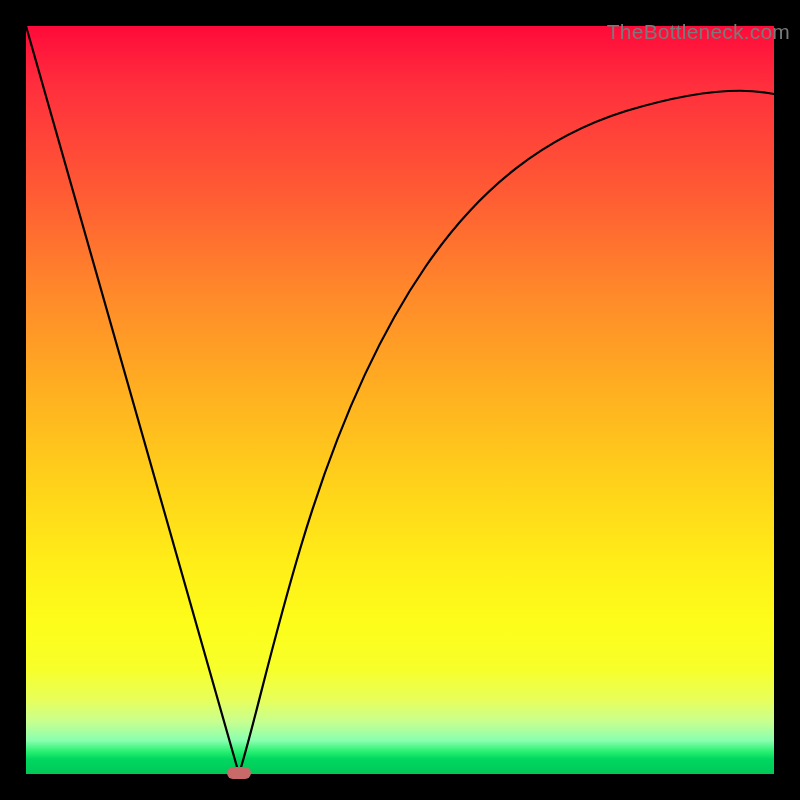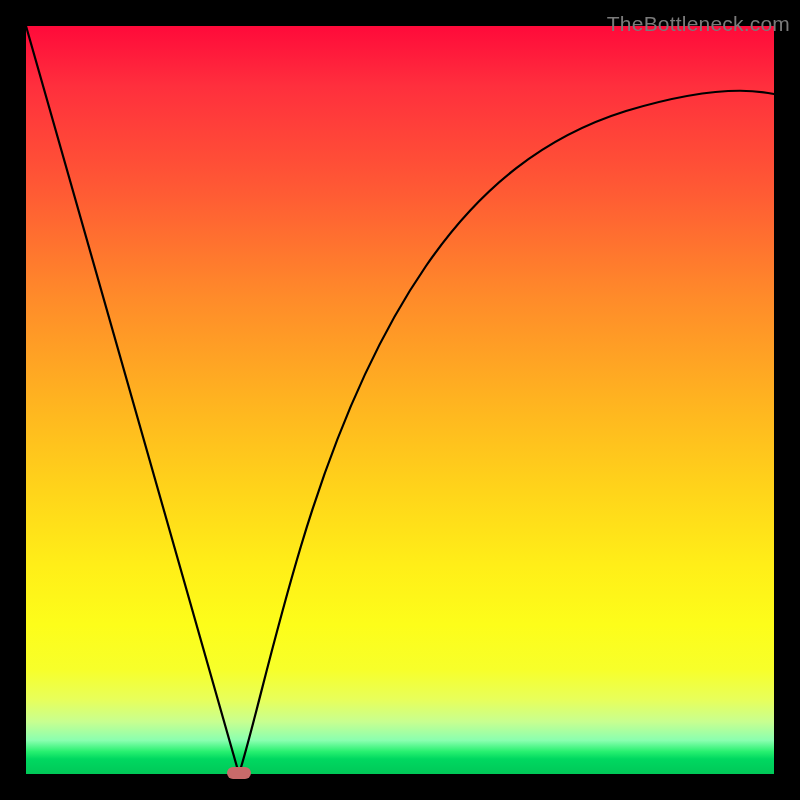--- a/index.html
+++ b/index.html
@@ -34,21 +34,21 @@
       #f7ff2a 86%,
       #e8ff5a 90%,
       #c8ff90 93%,
       #8affb0 95.5%,
       #28f070 97%,
       #00d860 98%,
       #00c858 100%);
   }
   .watermark {
     position: absolute;
-    top: 12px;
+    top: 20px;
     right: 10px;
     color: #7a7a7a;
     font-size: 21px;
     letter-spacing: 0.2px;
     font-weight: 400;
     user-select: none;
   }
   svg.curve {
     position: absolute;
     left: 0;

